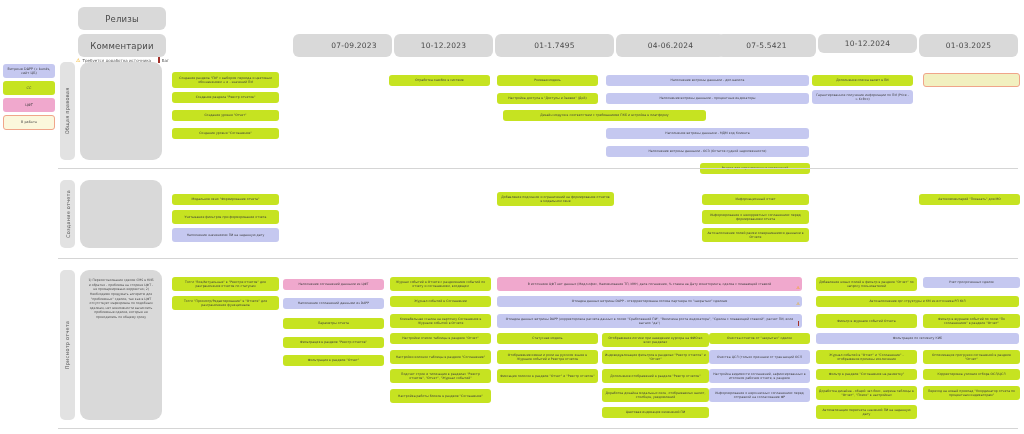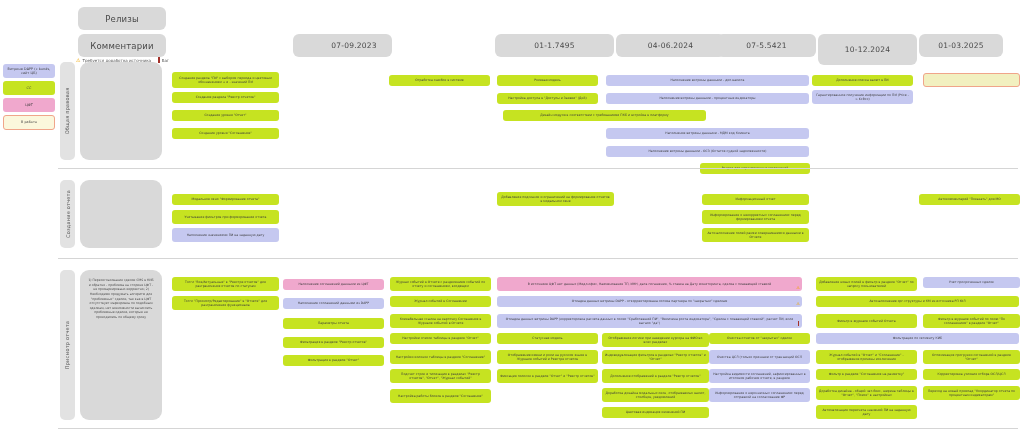--- a/index.html
+++ b/index.html
@@ -83,25 +83,26 @@
     <div class="chip violet">Витрина DAPP (с bonds, сайт ЦБ)</div>
     <div class="chip green">CC</div>
     <div class="chip pink">ЦФТ</div>
     <div class="chip inwork">В работе</div>
   </div>
 
   <div class="pill" style="left:78px; top:34px; width:88px; height:23px;">Комментарии</div>
   <div class="pill" style="left:78px; top:7px; width:88px; height:23px;">Релизы</div>
 
   <div class="pill small" style="left:293px; top:34px; width:99px; height:23px;padding-left:23px;">07-09.2023</div>
+  <div class="pill small" style="left:394px; top:34px; width:99px; height:23px;">10-12.2023</div>
   <div class="pill small" style="left:495px; top:34px; width:119px; height:23px;">01-1.7495</div>
   <div class="pill small" style="left:616px; top:34px; width:109px; height:23px;">04-06.2024</div>
   <div class="pill small" style="left:717px; top:34px; width:99px; height:23px;">07-5.5421</div>
-  <div class="pill small" style="left:818px; top:34px; width:99px; height:31px;">10-12.2024</div>
-  <div class="pill small" style="left:919px; top:34px; width:84px; height:23px;">01-03.2025</div>
+  <div class="pill small" style="left:818px; top:34px; width:99px; height:19px;">10-12.2024</div>
+  <div class="pill small" style="left:919px; top:34px; width:99px; height:23px;">01-03.2025</div>
 
   <div class="toplegend">
     <div class="tl-item">
       <span class="warn-ico">⚠</span>
       <span>Требуется доработка источника</span>
     </div>
     <div class="tl-item" style="margin-left:3px;">
       <span class="bug-ico"></span>
       <span>Баг</span>
     </div>

